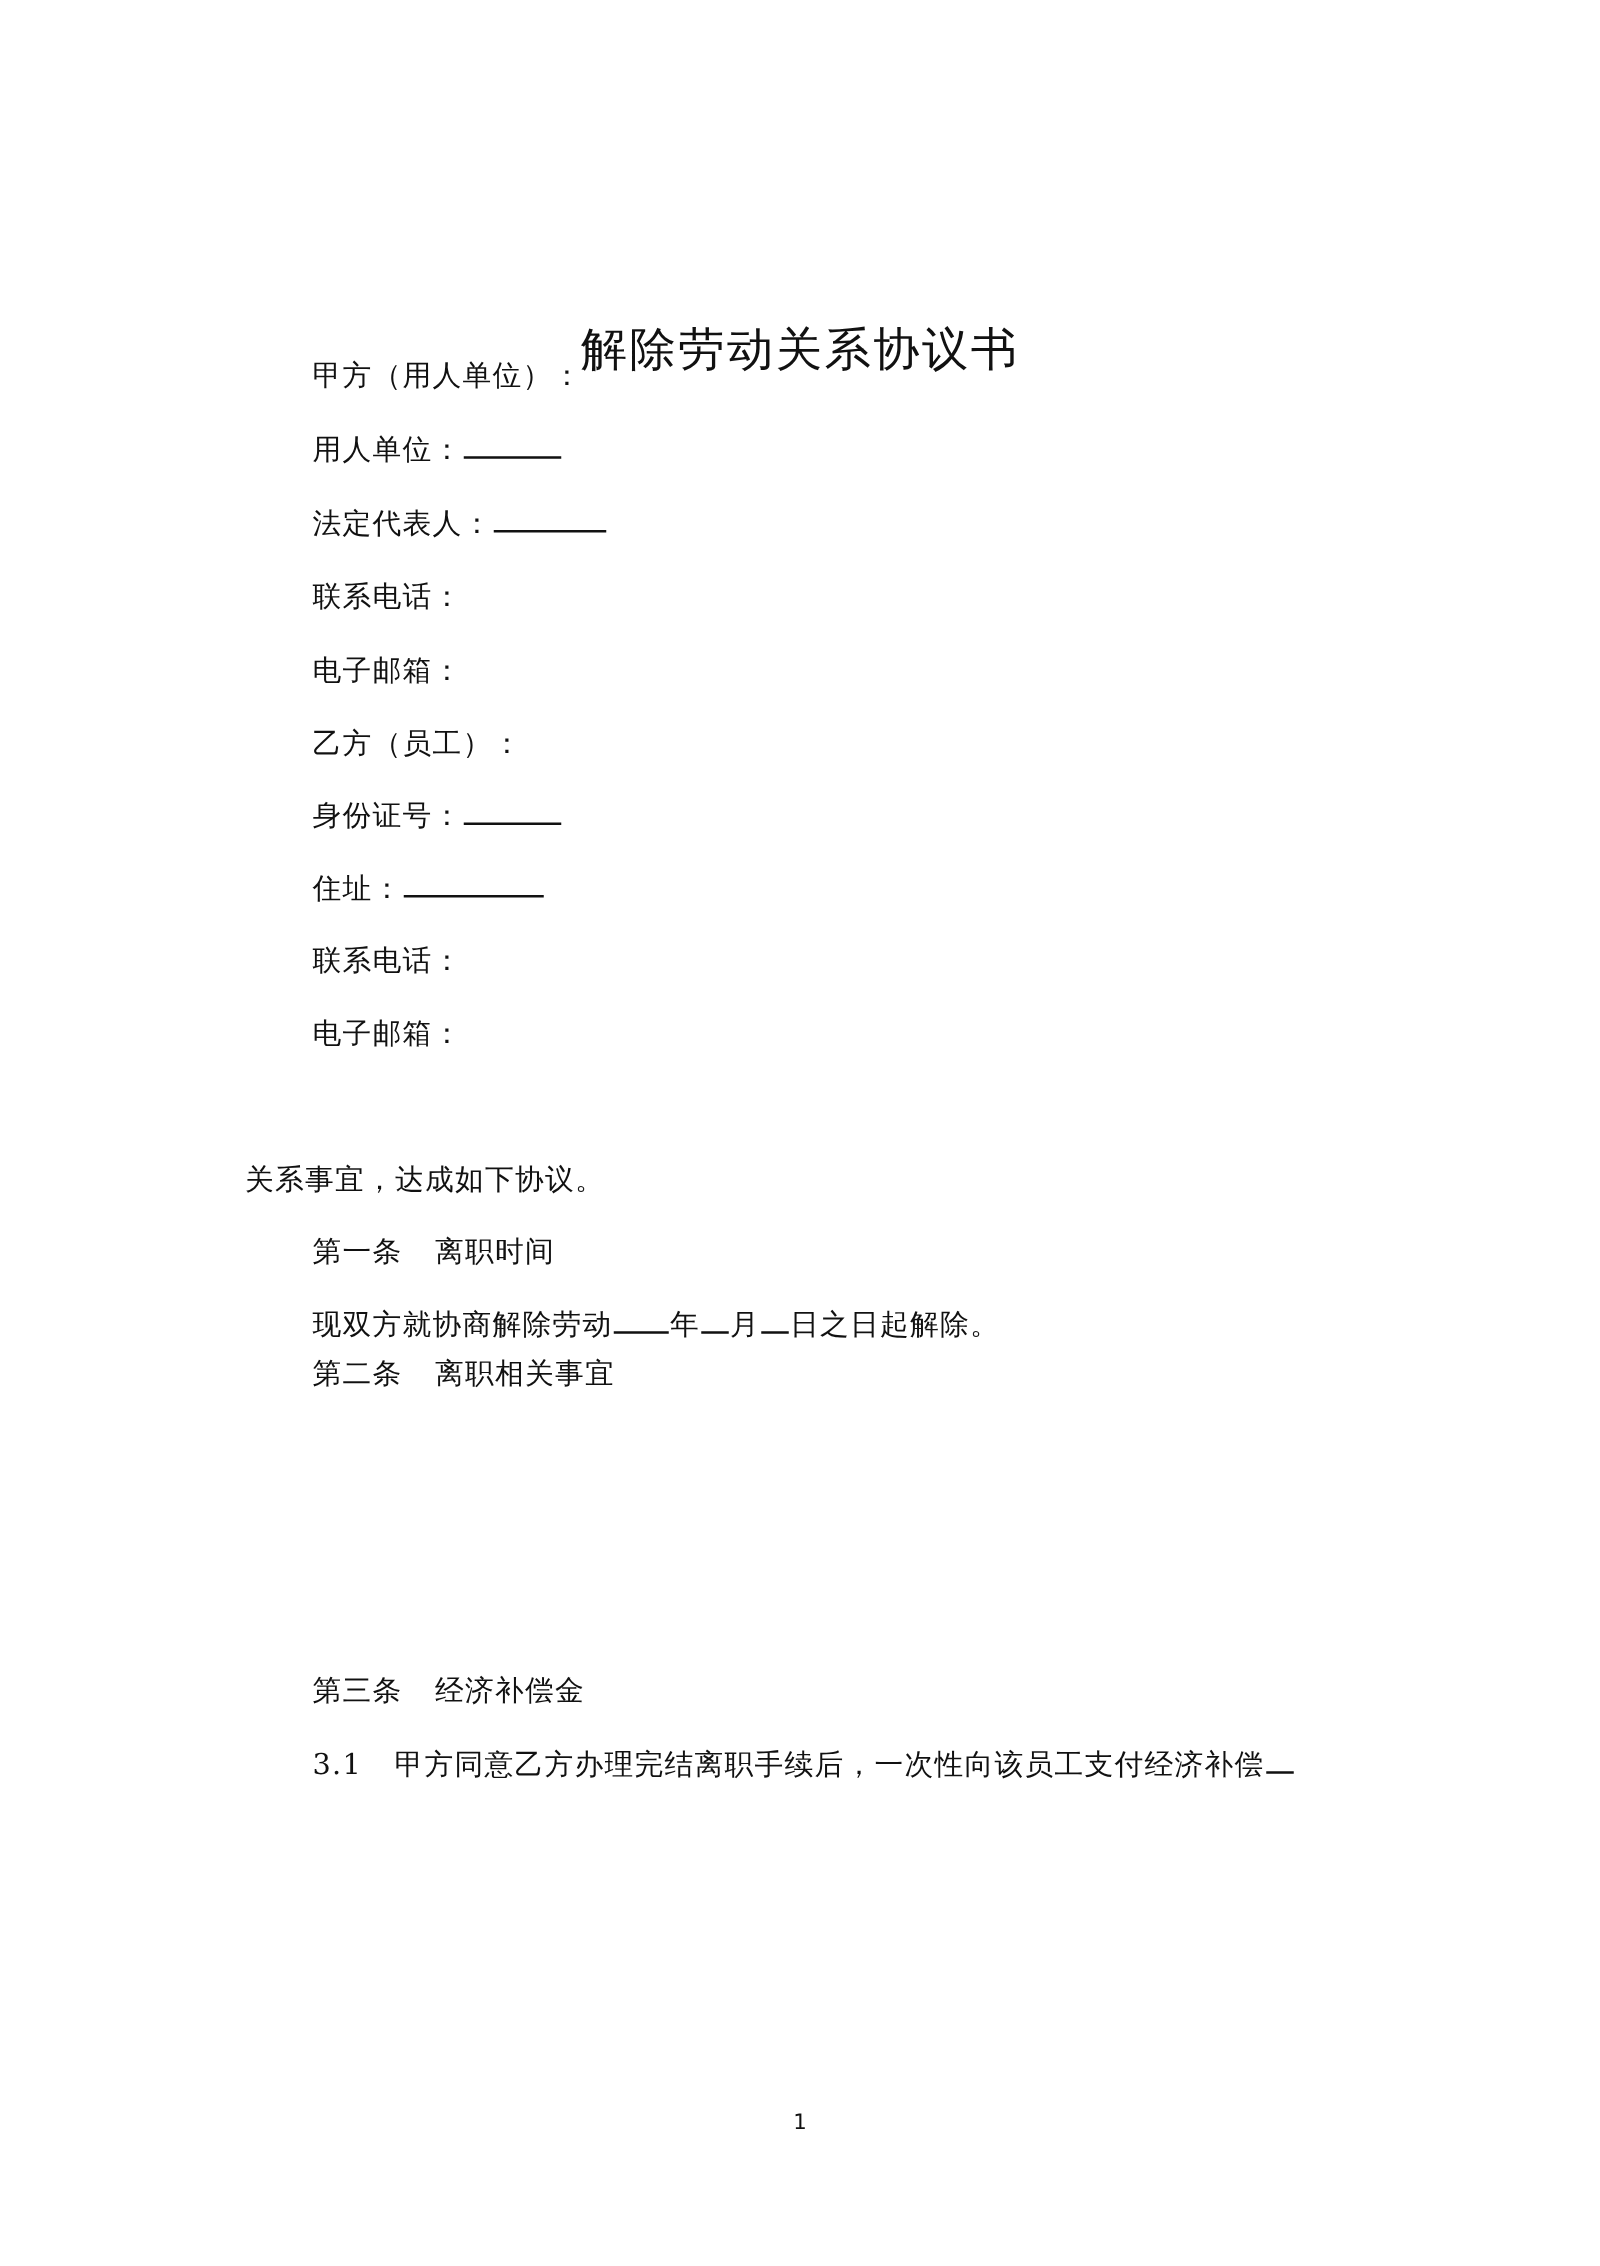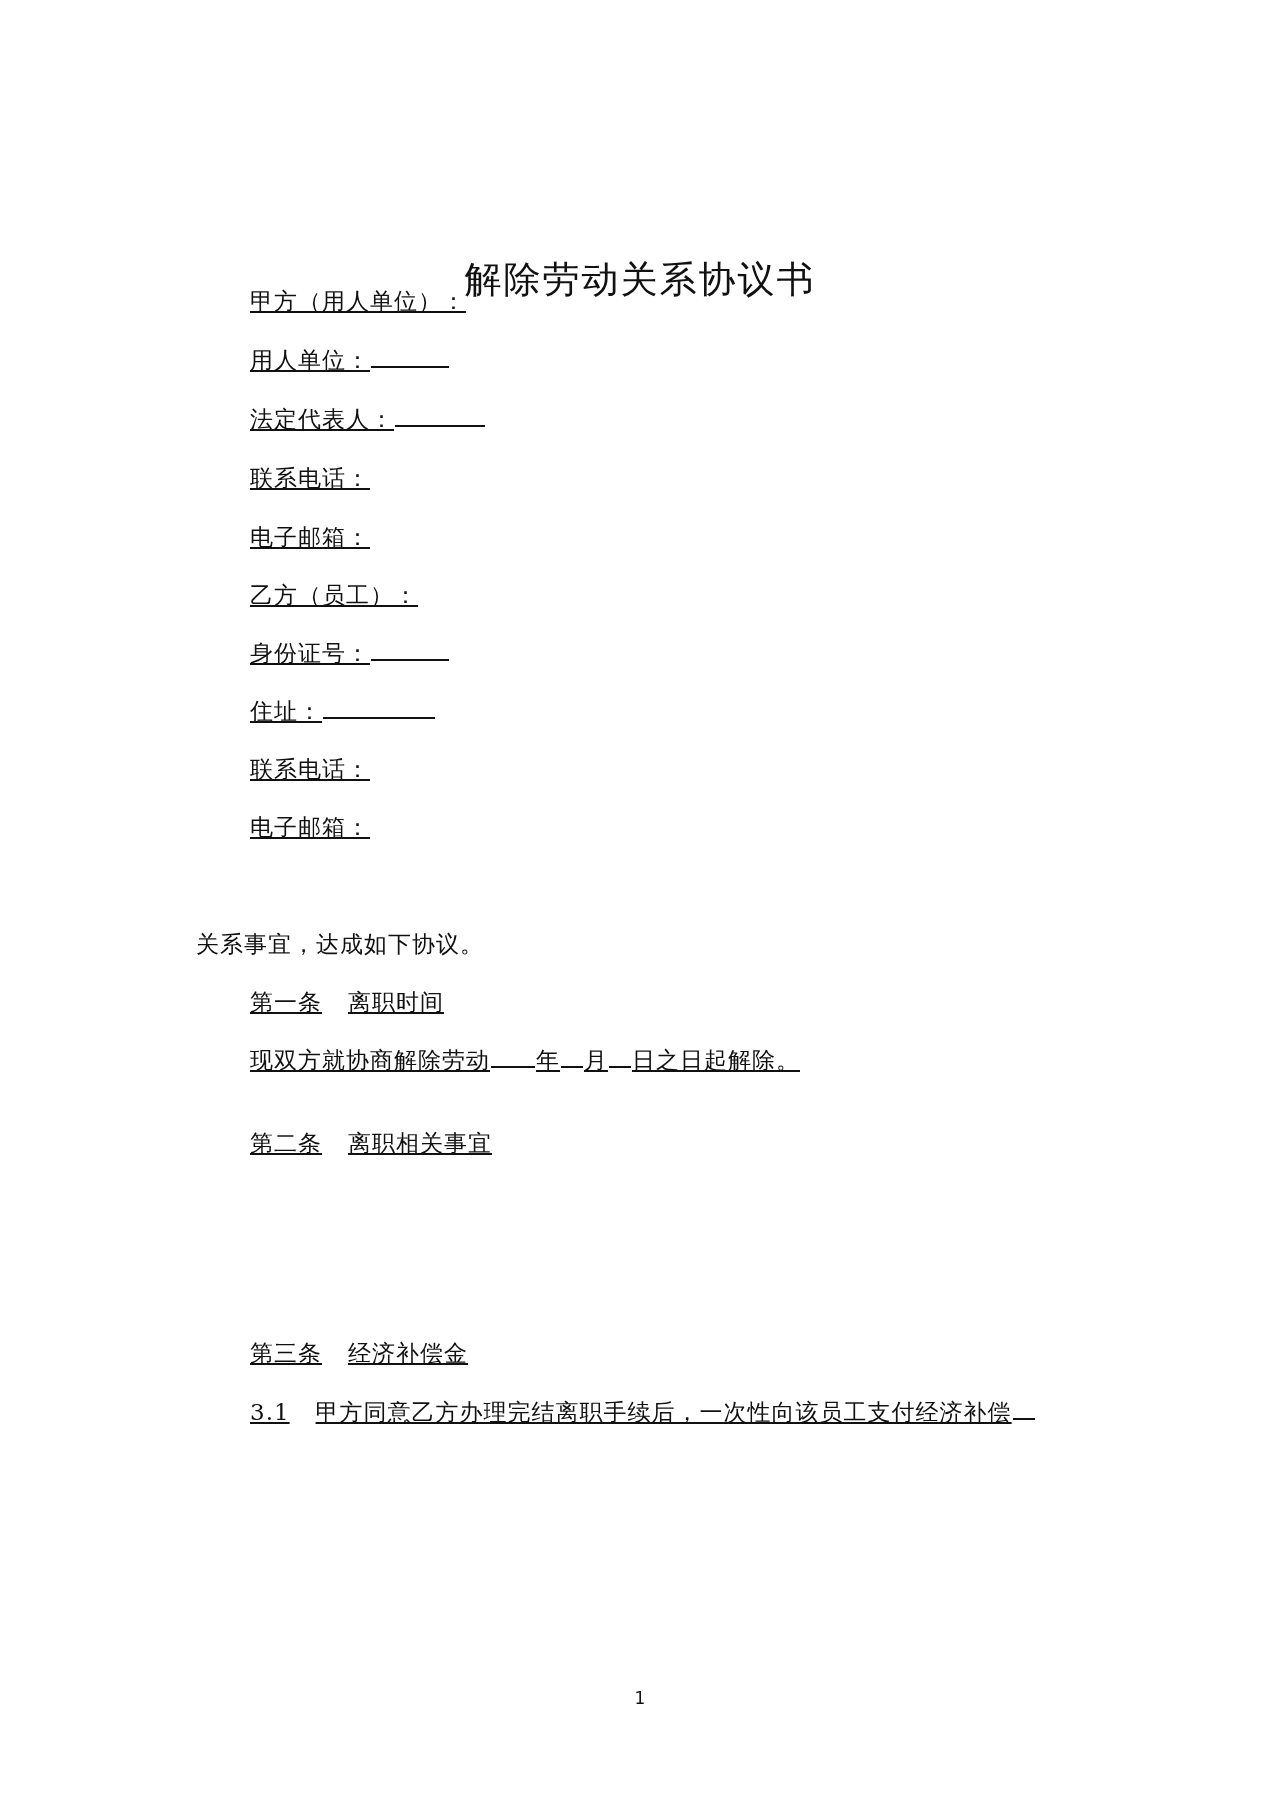--- a/index.html
+++ b/index.html
@@ -10,21 +10,21 @@
   }
   .page { position: absolute; left: 0; top: 0; width: 1280px; height: 1813px; background: #fff; padding-left: 24px; }
   .title {
     position: absolute; left: 0; width: 1280px; top: 258px;
     text-align: center; font-size: 37px; letter-spacing: 2px; line-height: 44px;
   }
   .line {
     position: absolute; font-size: 23px; line-height: 30px; white-space: nowrap;
     letter-spacing: 1px;
   }
-  .ind { left: 250px; text-decoration: underline; }
+  .ind { left: 250px; }
   .ind2 { left: 300px; }
   .flush { left: 196px; }
   .blank {
     display: inline-block; border-bottom: 2px solid #111; height: 20px; vertical-align: baseline;
     margin: 0 1px;
   }
   .gap { display: inline-block; width: 26px; }
   .pagenum {
     position: absolute; left: 0; width: 1280px; top: 1688px; text-align: center;
     font-size: 17px; font-family: "DejaVu Sans", "Liberation Sans", sans-serif;
@@ -67,21 +67,21 @@
 
   <div class="line flush" style="top:929px">关系事宜，达成如下协议。</div>
 
   <div class="line ind" style="top:987px">
     <span>第一条</span><span class="gap"></span><span>离职时间</span>
   </div>
   <div class="line ind" style="top:1045px">
     <span>现双方就协商解除劳动</span><span class="blank" style="width:44px"></span><span>年</span><span class="blank" style="width:22px"></span><span>月</span><span class="blank" style="width:22px"></span><span>日之日起解除。</span>
   </div>
 
-  <div class="line ind" style="top:1128px">
+  <div class="line ind" style="top:1084px">
     <span>第二条</span><span class="gap"></span><span>离职相关事宜</span>
   </div>
 
   <div class="line ind" style="top:1338px">
     <span>第三条</span><span class="gap"></span><span>经济补偿金</span>
   </div>
   <div class="line ind" style="top:1397px">
     <span>3.1</span><span class="gap"></span><span>甲方同意乙方办理完结离职手续后，一次性向该员工支付经济补偿</span><span class="blank" style="width:22px"></span>
   </div>
 

